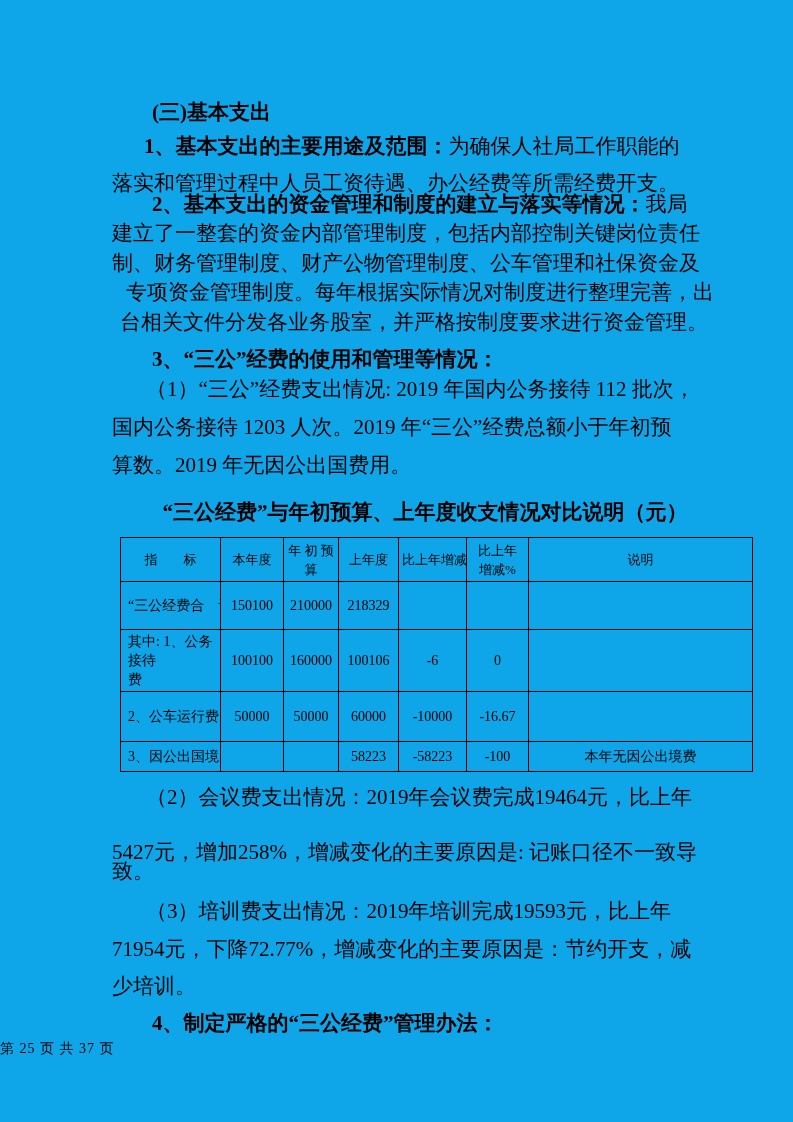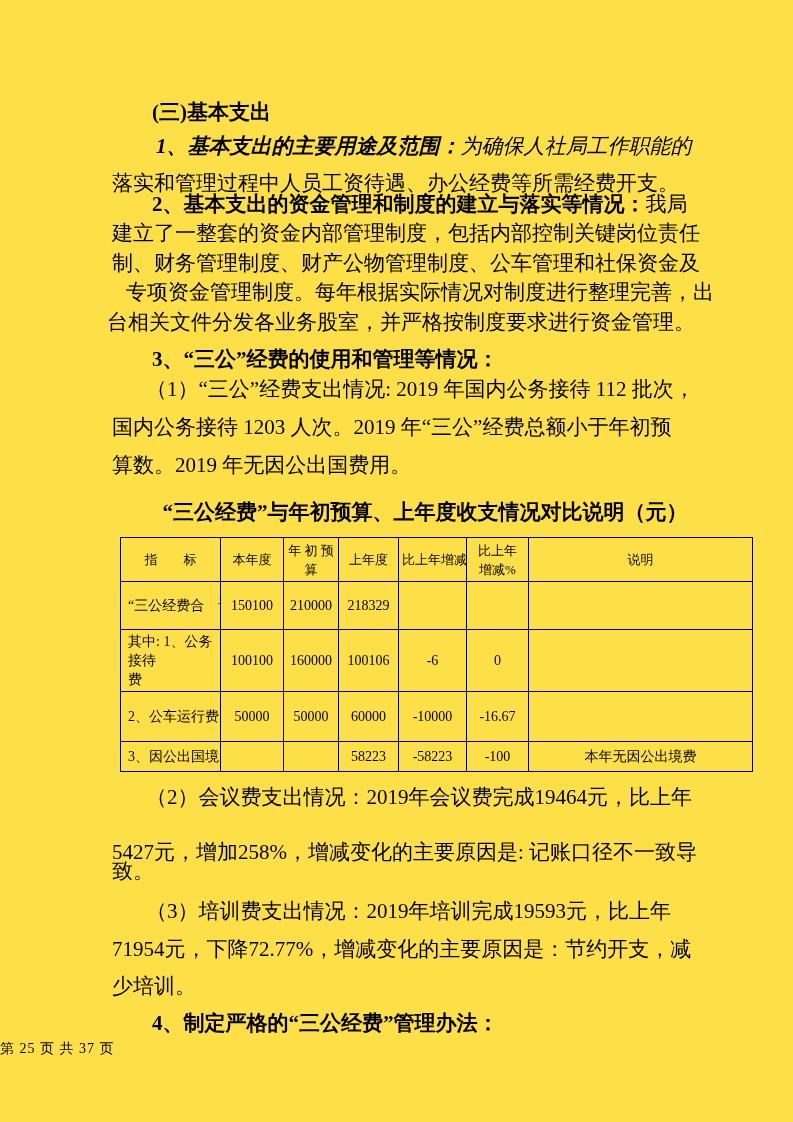--- a/index.html
+++ b/index.html
@@ -1,20 +1,20 @@
 <!DOCTYPE html>
 <html><head>
 <meta charset="utf-8">
 <style>
   html,body{margin:0;padding:0;background:#ffffff;}
   .page{
     position:relative;
     width:793px;height:1122px;
     margin:0 auto;
-    background:#fde047;
+    background:#0ea5e9;
     color:#000;
     font-family:"Liberation Serif","DejaVu Serif",serif;
     overflow:hidden;
   }
   .line{
     position:absolute;
     font-size:21px;
     line-height:24px;
     white-space:nowrap;
   }
@@ -57,32 +57,32 @@
     white-space:nowrap;
   }
 </style>
 </head>
 <body>
 
 <div class="page">
 
   <div class="line bold" style="top:100px;left:152px;">(三)基本支出</div>
 
-  <div class="line" style="top:134px;left:156px;font-style:italic;">
+  <div class="line" style="top:134px;left:144px;">
     <span class="bold">1、基本支出的主要用途及范围：</span><span>为确保人社局工作职能的</span>
   </div>
   <div class="line" style="top:163px;left:112px;margin-top:8px;">落实和管理过程中人员工资待遇、办公经费等所需经费开支。</div>
 
   <div class="line" style="top:192px;left:152px;">
     <span class="bold">2、基本支出的资金管理和制度的建立与落实等情况：</span><span>我局</span>
   </div>
   <div class="line" style="top:221px;left:112px;">建立了一整套的资金内部管理制度，包括内部控制关键岗位责任</div>
   <div class="line" style="top:251px;left:112px;">制、财务管理制度、财产公物管理制度、公车管理和社保资金及</div>
   <div class="line" style="top:280px;left:126px;">专项资金管理制度。每年根据实际情况对制度进行整理完善，出</div>
-  <div class="line" style="top:310px;left:107px;">台相关文件分发各业务股室，并严格按制度要求进行资金管理。</div>
+  <div class="line" style="top:310px;left:120px;">台相关文件分发各业务股室，并严格按制度要求进行资金管理。</div>
 
   <div class="line bold" style="top:347px;left:152px;">3、“三公”经费的使用和管理等情况：</div>
 
   <div class="line" style="top:377px;left:146px;">（1）“三公”经费支出情况: 2019 年国内公务接待 112 批次，</div>
   <div class="line" style="top:415px;left:112px;">国内公务接待 1203 人次。2019 年“三公”经费总额小于年初预</div>
   <div class="line" style="top:453px;left:112px;">算数。2019 年无因公出国费用。</div>
 
   <div class="doc-title-line" style="top:498px;left:135px;width:580px;">“三公经费”与年初预算、上年度收支情况对比说明（元）</div>
 
   <table class="cmp">

